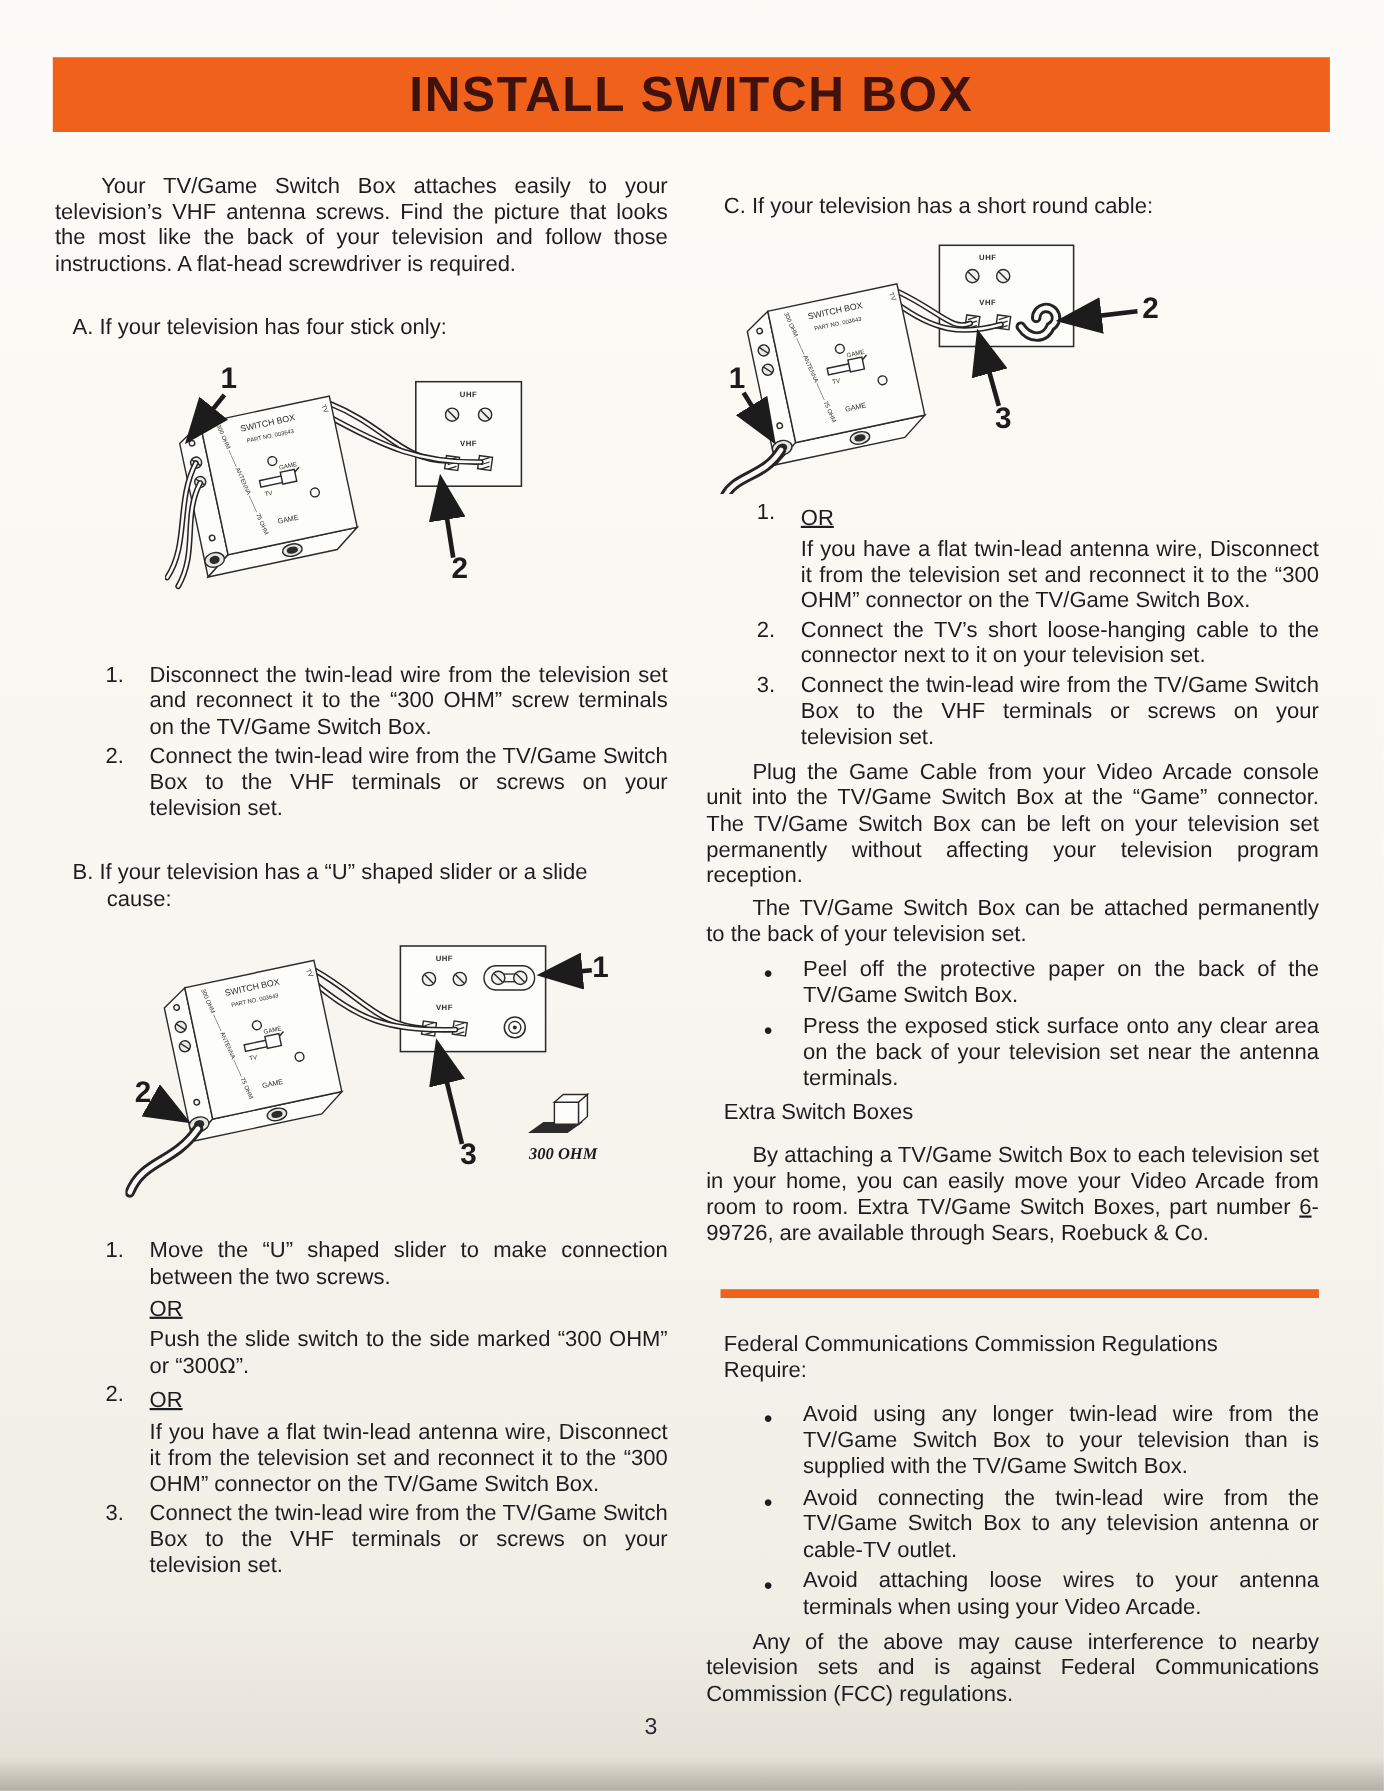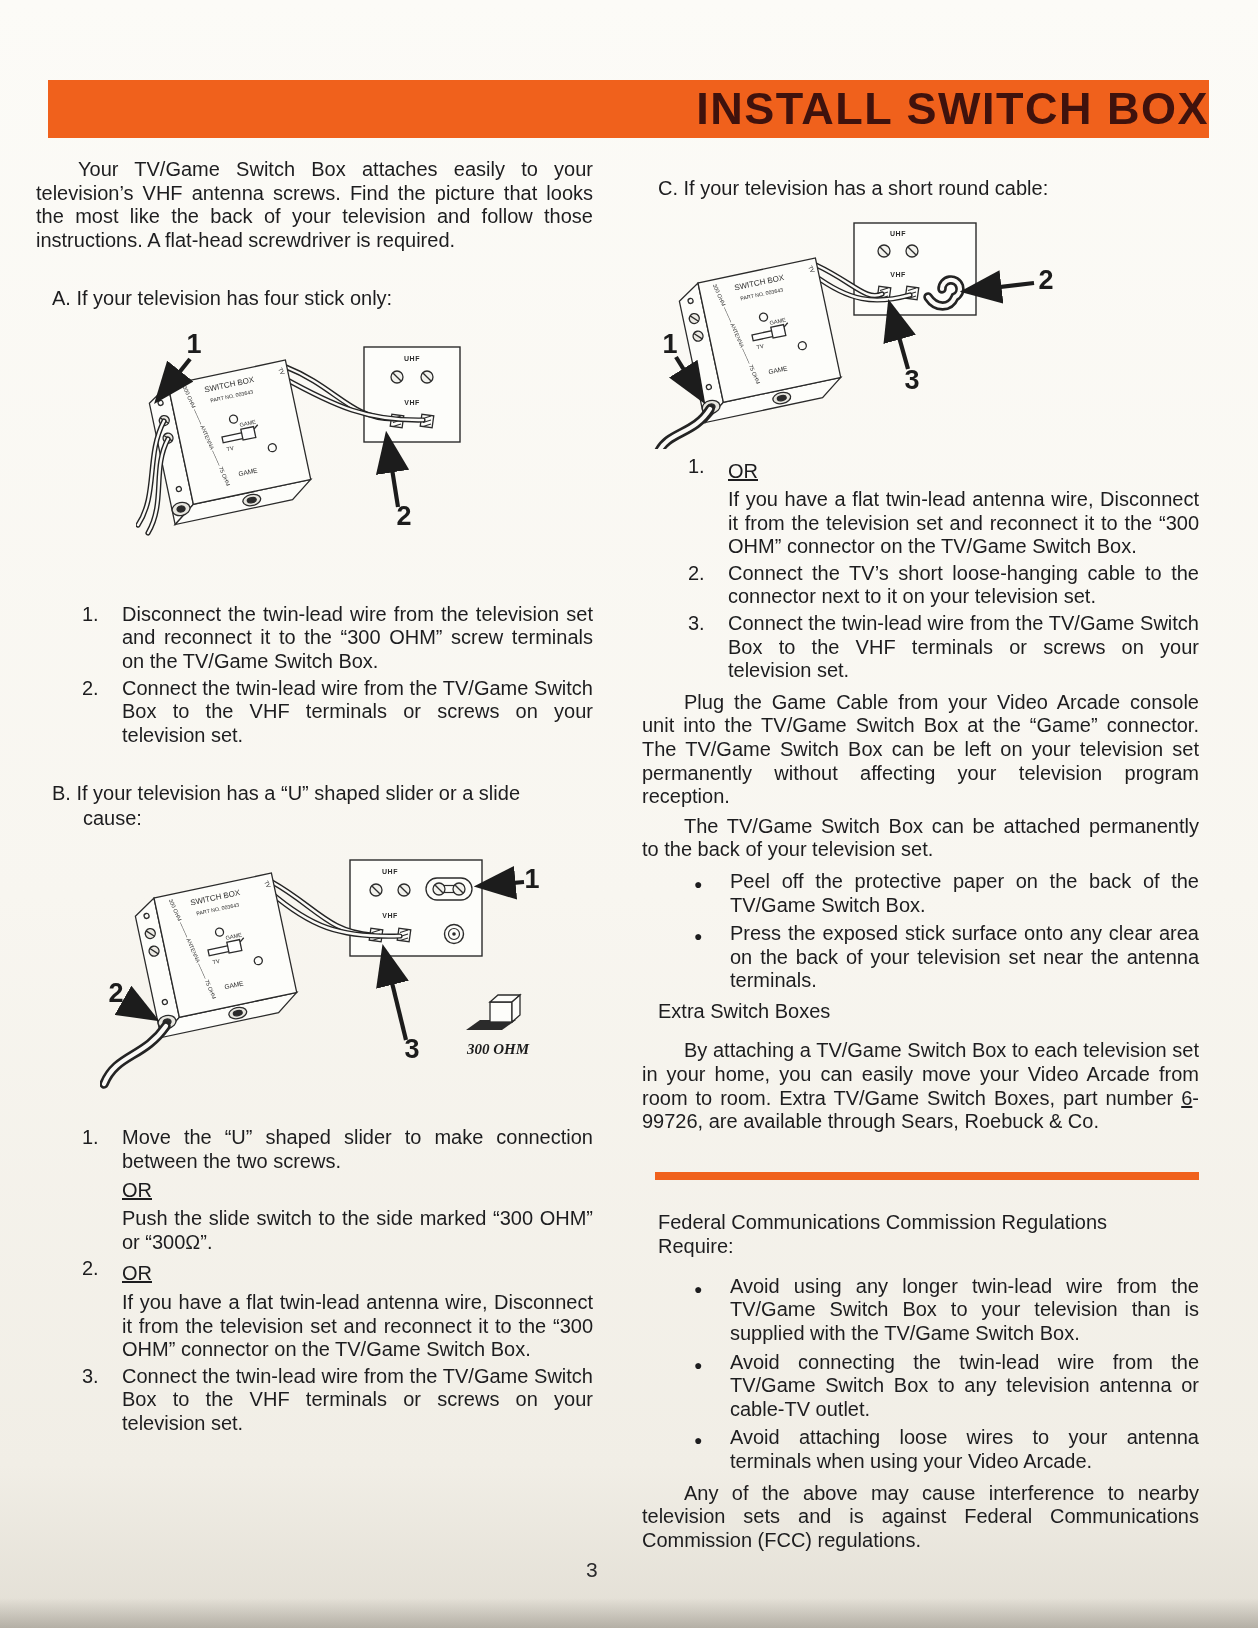--- a/index.html
+++ b/index.html
@@ -8,28 +8,28 @@
     background:linear-gradient(180deg,#fcfbf7 0%,#f8f6f0 55%,#f1eee6 90%,#e2ded4 100%);
     font-family:"Liberation Sans","DejaVu Sans",sans-serif;
     color:#1d1d1f;
   }
   body::after{
     content:"";position:absolute;left:0;right:0;bottom:0;height:30px;
     background:linear-gradient(to bottom,rgba(110,105,95,0),rgba(105,100,90,.38));
     pointer-events:none;
   }
   .title-bar{
-    position:absolute;left:48px;top:52px;width:1161px;height:58px;
-    background:#f0611c;display:flex;align-items:center;justify-content:flex-end;margin-top:28px;
+    position:absolute;left:48px;top:52px;width:1161px;height:68px;
+    background:#f0611c;display:flex;align-items:center;justify-content:center;
   }
   .title-bar h1{
     margin:0;font-size:45px;font-weight:bold;color:#3f120d;letter-spacing:1.5px;
   }
   .col{position:absolute;font-size:20px;line-height:23.6px;}
-  .col-left{left:36px;top:158px;width:557px;}
+  .col-left{left:50px;top:158px;width:557px;}
   .col-right{left:642px;top:160px;width:557px;}
   p{margin:0;}
   .body-p{text-align:justify;}
   .indent{text-indent:42px;}
   h2{font-size:20px;font-weight:normal;margin:16px;line-height:24.5px;}
   .hang{padding-left:31px;text-indent:-31px;}
   .mt-sec{margin-top:34px;}
   .steps{margin-left:46px;}
   .step{display:flex;margin-bottom:3px;}
   .step-num{flex:0 0 40px;}

